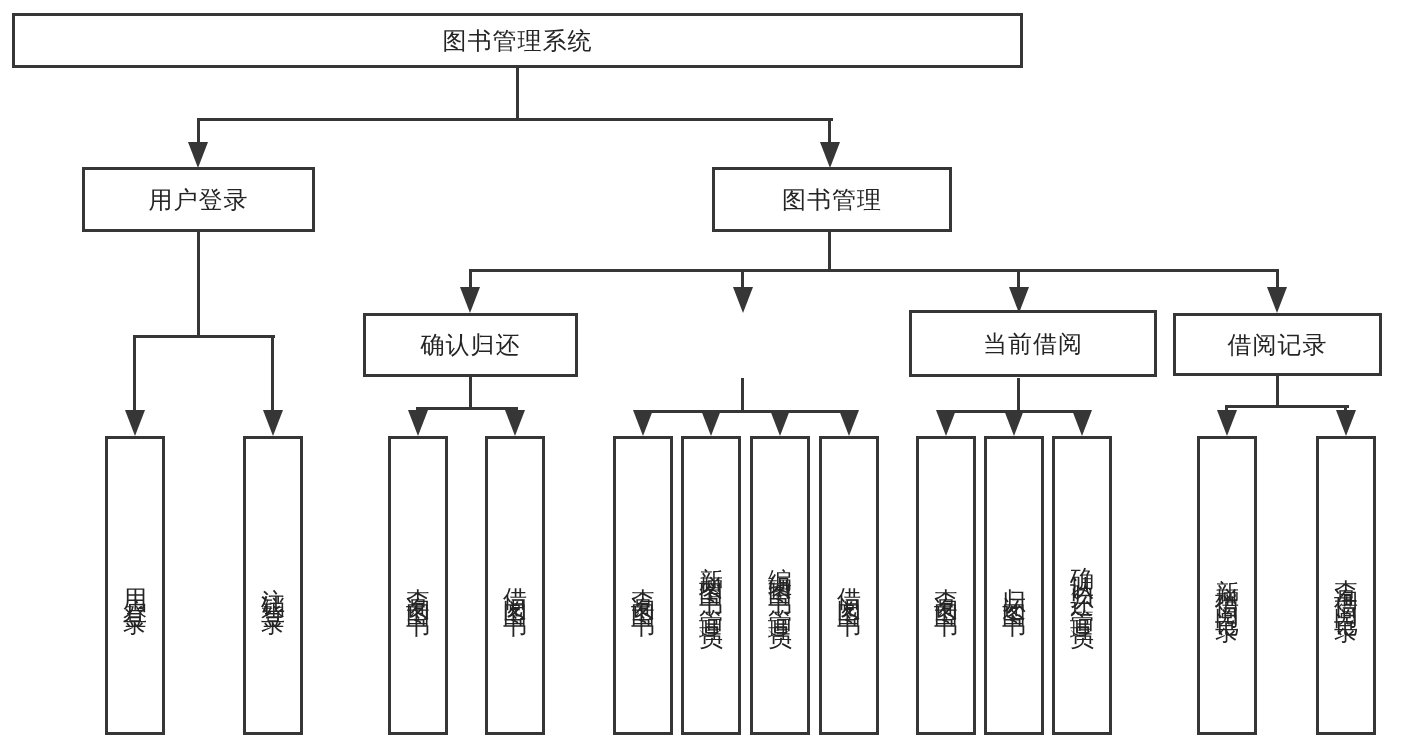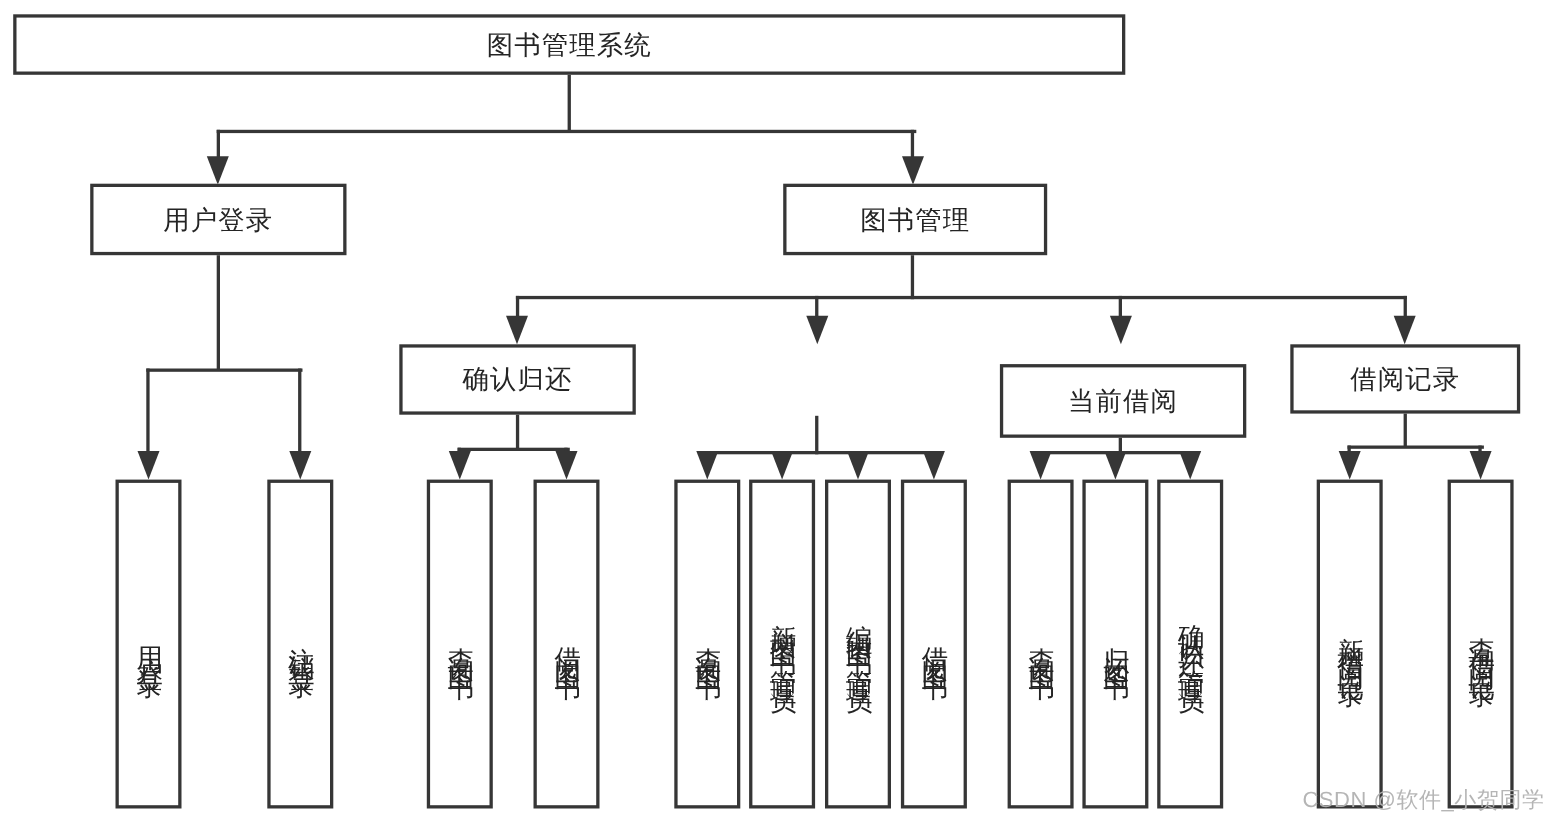--- a/index.html
+++ b/index.html
@@ -77,21 +77,21 @@
   <div class="box" style="left:82px;top:167px;width:233px;height:65px">
     <span>用户登录</span>
   </div>
   <div class="box" style="left:712px;top:167px;width:240px;height:65px">
     <span>图书管理</span>
   </div>
 
   <div class="box" style="left:363px;top:313px;width:215px;height:64px">
     <span>确认归还</span>
   </div>
-  <div class="box" style="left:909px;top:331px;width:224px;height:67px">
+  <div class="box" style="left:909px;top:310px;width:248px;height:67px">
     <span>当前借阅</span>
   </div>
   <div class="box" style="left:1173px;top:313px;width:209px;height:63px">
     <span>借阅记录</span>
   </div>
 
   <div class="leaf" style="left:105px">
     <span class="vtext">用户登录</span>
   </div>
   <div class="leaf" style="left:243px">
@@ -176,15 +176,14 @@
   <div class="arrow" style="left:1004px;top:410px"></div>
   <div class="arrow" style="left:1072px;top:410px"></div>
 
   <div class="v" style="left:1276px;top:374px;height:33px"></div>
   <div class="h" style="left:1225px;top:405px;width:124px"></div>
   <div class="v" style="left:1225px;top:405px;height:8px"></div>
   <div class="v" style="left:1344px;top:405px;height:8px"></div>
   <div class="arrow" style="left:1217px;top:410px"></div>
   <div class="arrow" style="left:1336px;top:410px"></div>
 
-  <div class="watermark">CSDN @软件_小贺同学</div>
 
 </div>
 
 </body></html>

